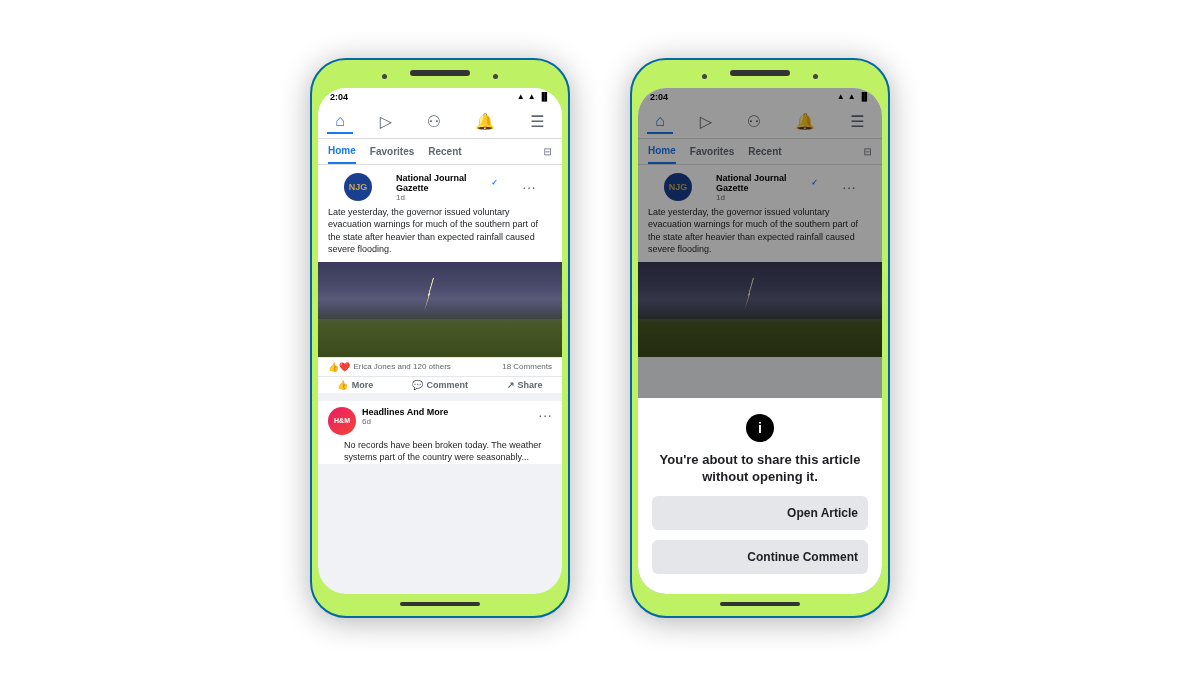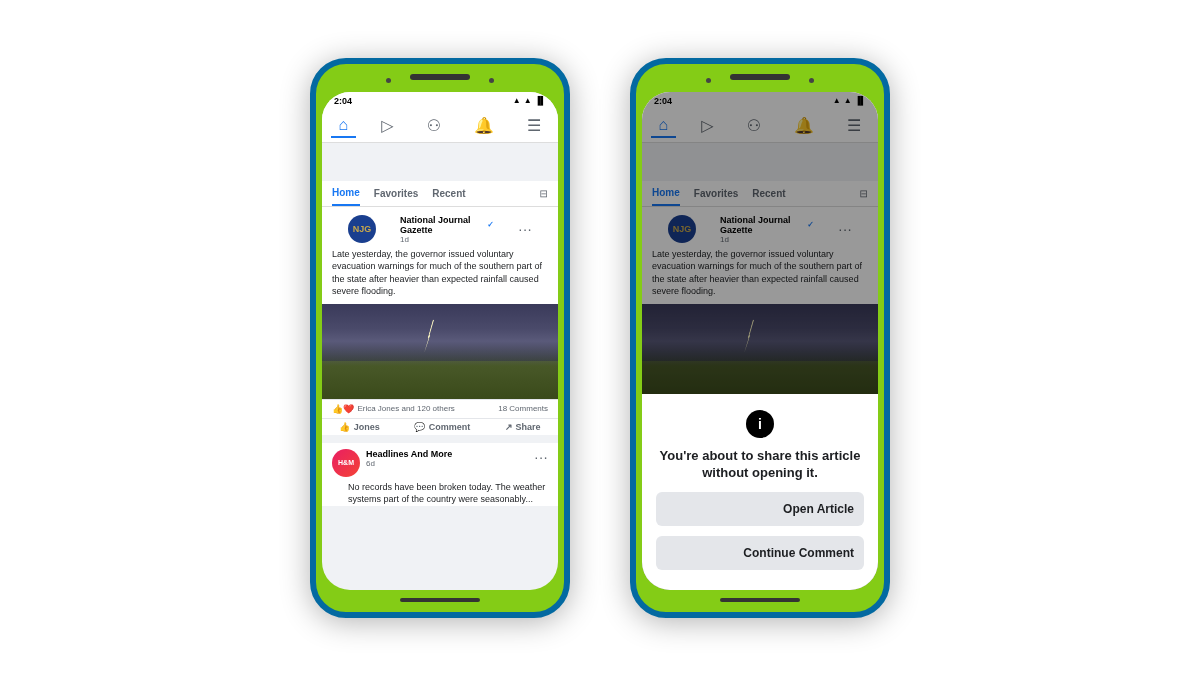--- a/index.html
+++ b/index.html
@@ -16,23 +16,23 @@
 
     .phone-wrapper {
       position: relative;
       width: 260px;
       height: 560px;
     }
 
     .phone-shell {
       position: absolute;
       top: 0; left: 0; right: 0; bottom: 0;
-      background: #84cc16;
+      background: #bef264;
       border-radius: 36px;
-      border: 6px solid #0369a1;
+      border: 2px solid #0369a1;
       box-shadow: 0 4px 30px rgba(0,0,0,0.3);
       overflow: hidden;
     }
 
     
     .phone-shell::before {
       content: '';
       position: absolute;
       top: 10px;
       left: 50%;
@@ -130,21 +130,20 @@
 
     
     .filter-tabs {
       background: #fff;
       display: flex;
       align-items: center;
       padding: 0 10px;
       gap: 14px;
       border-bottom: 1px solid #ddd;
       flex-shrink: 0;
-      margin-top: 38px;
     }
 
     .filter-tab {
       font-size: 10px;
       font-weight: 600;
       color: #606770;
       padding: 6px 0;
     }
 
     .filter-tab.active {
@@ -491,21 +490,21 @@
             <div class="reaction-info">
               <span class="reaction-emoji">👍❤️</span>
               <span>Erica Jones and 120 others</span>
             </div>
             <span class="comments-count">18 Comments</span>
           </div>
 
           <div class="post-actions">
             <div class="action-btn">
               <span>👍</span>
-              <span>Jones</span>
+              <span>More</span>
             </div>
             <div class="action-btn">
               <span>💬</span>
               <span>Comment</span>
             </div>
             <div class="action-btn">
               <span>↗</span>
               <span>Share</span>
             </div>
           </div>

